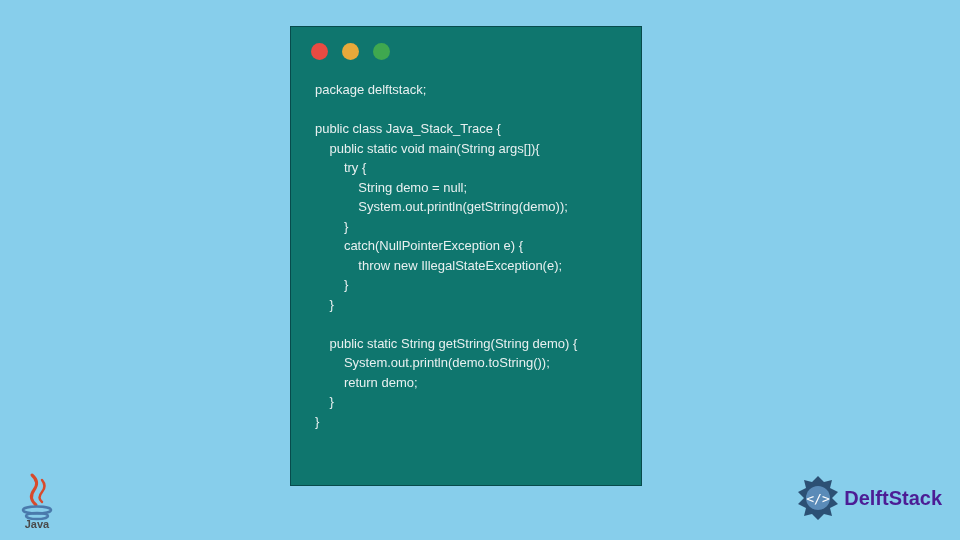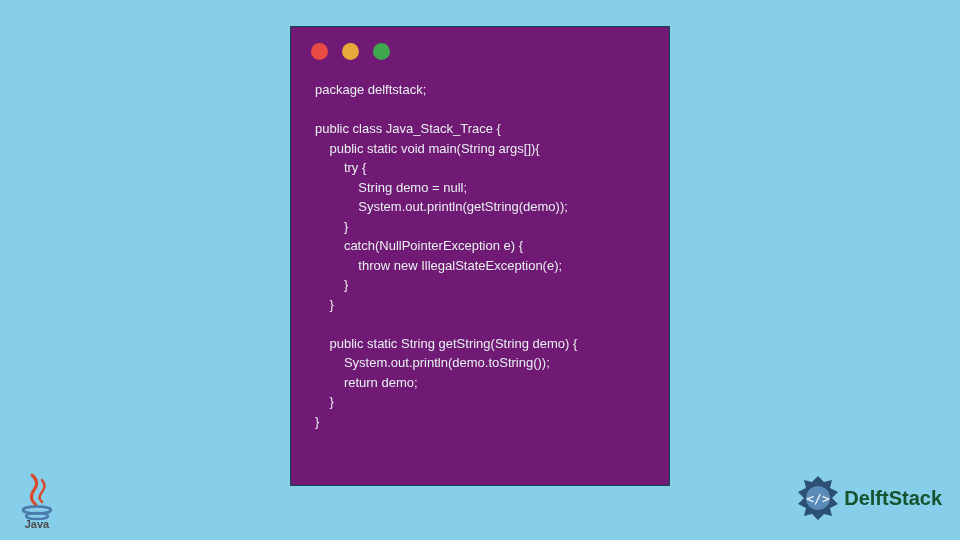--- a/index.html
+++ b/index.html
@@ -11,23 +11,23 @@
       width: 960px;
       height: 540px;
       background: #87ceeb;
       position: relative;
       font-family: Arial, sans-serif;
     }
     .code-window {
       position: absolute;
       top: 26px;
       left: 290px;
-      width: 380px;
+      width: 352px;
       height: 460px;
-      background: #701a75;
+      background: #0f766e;
       border: 1px solid #074b4c;
     }
     .window-controls {
       display: flex;
       gap: 14px;
       padding: 16px 20px 10px 20px;
     }
     .window-dot {
       width: 17px;
       height: 17px;
@@ -54,21 +54,21 @@
     }
     .delft-logo {
       position: absolute;
       bottom: 18px;
       right: 18px;
       display: flex;
       align-items: center;
       gap: 2px;
     }
     .delft-text {
-      color: #14532d;
+      color: #4c1d95;
       font-size: 20px;
       font-weight: 600;
     }
     .delft-icon {
       width: 48px;
       height: 48px;
     }
   </style>
 </head>
 <body>

